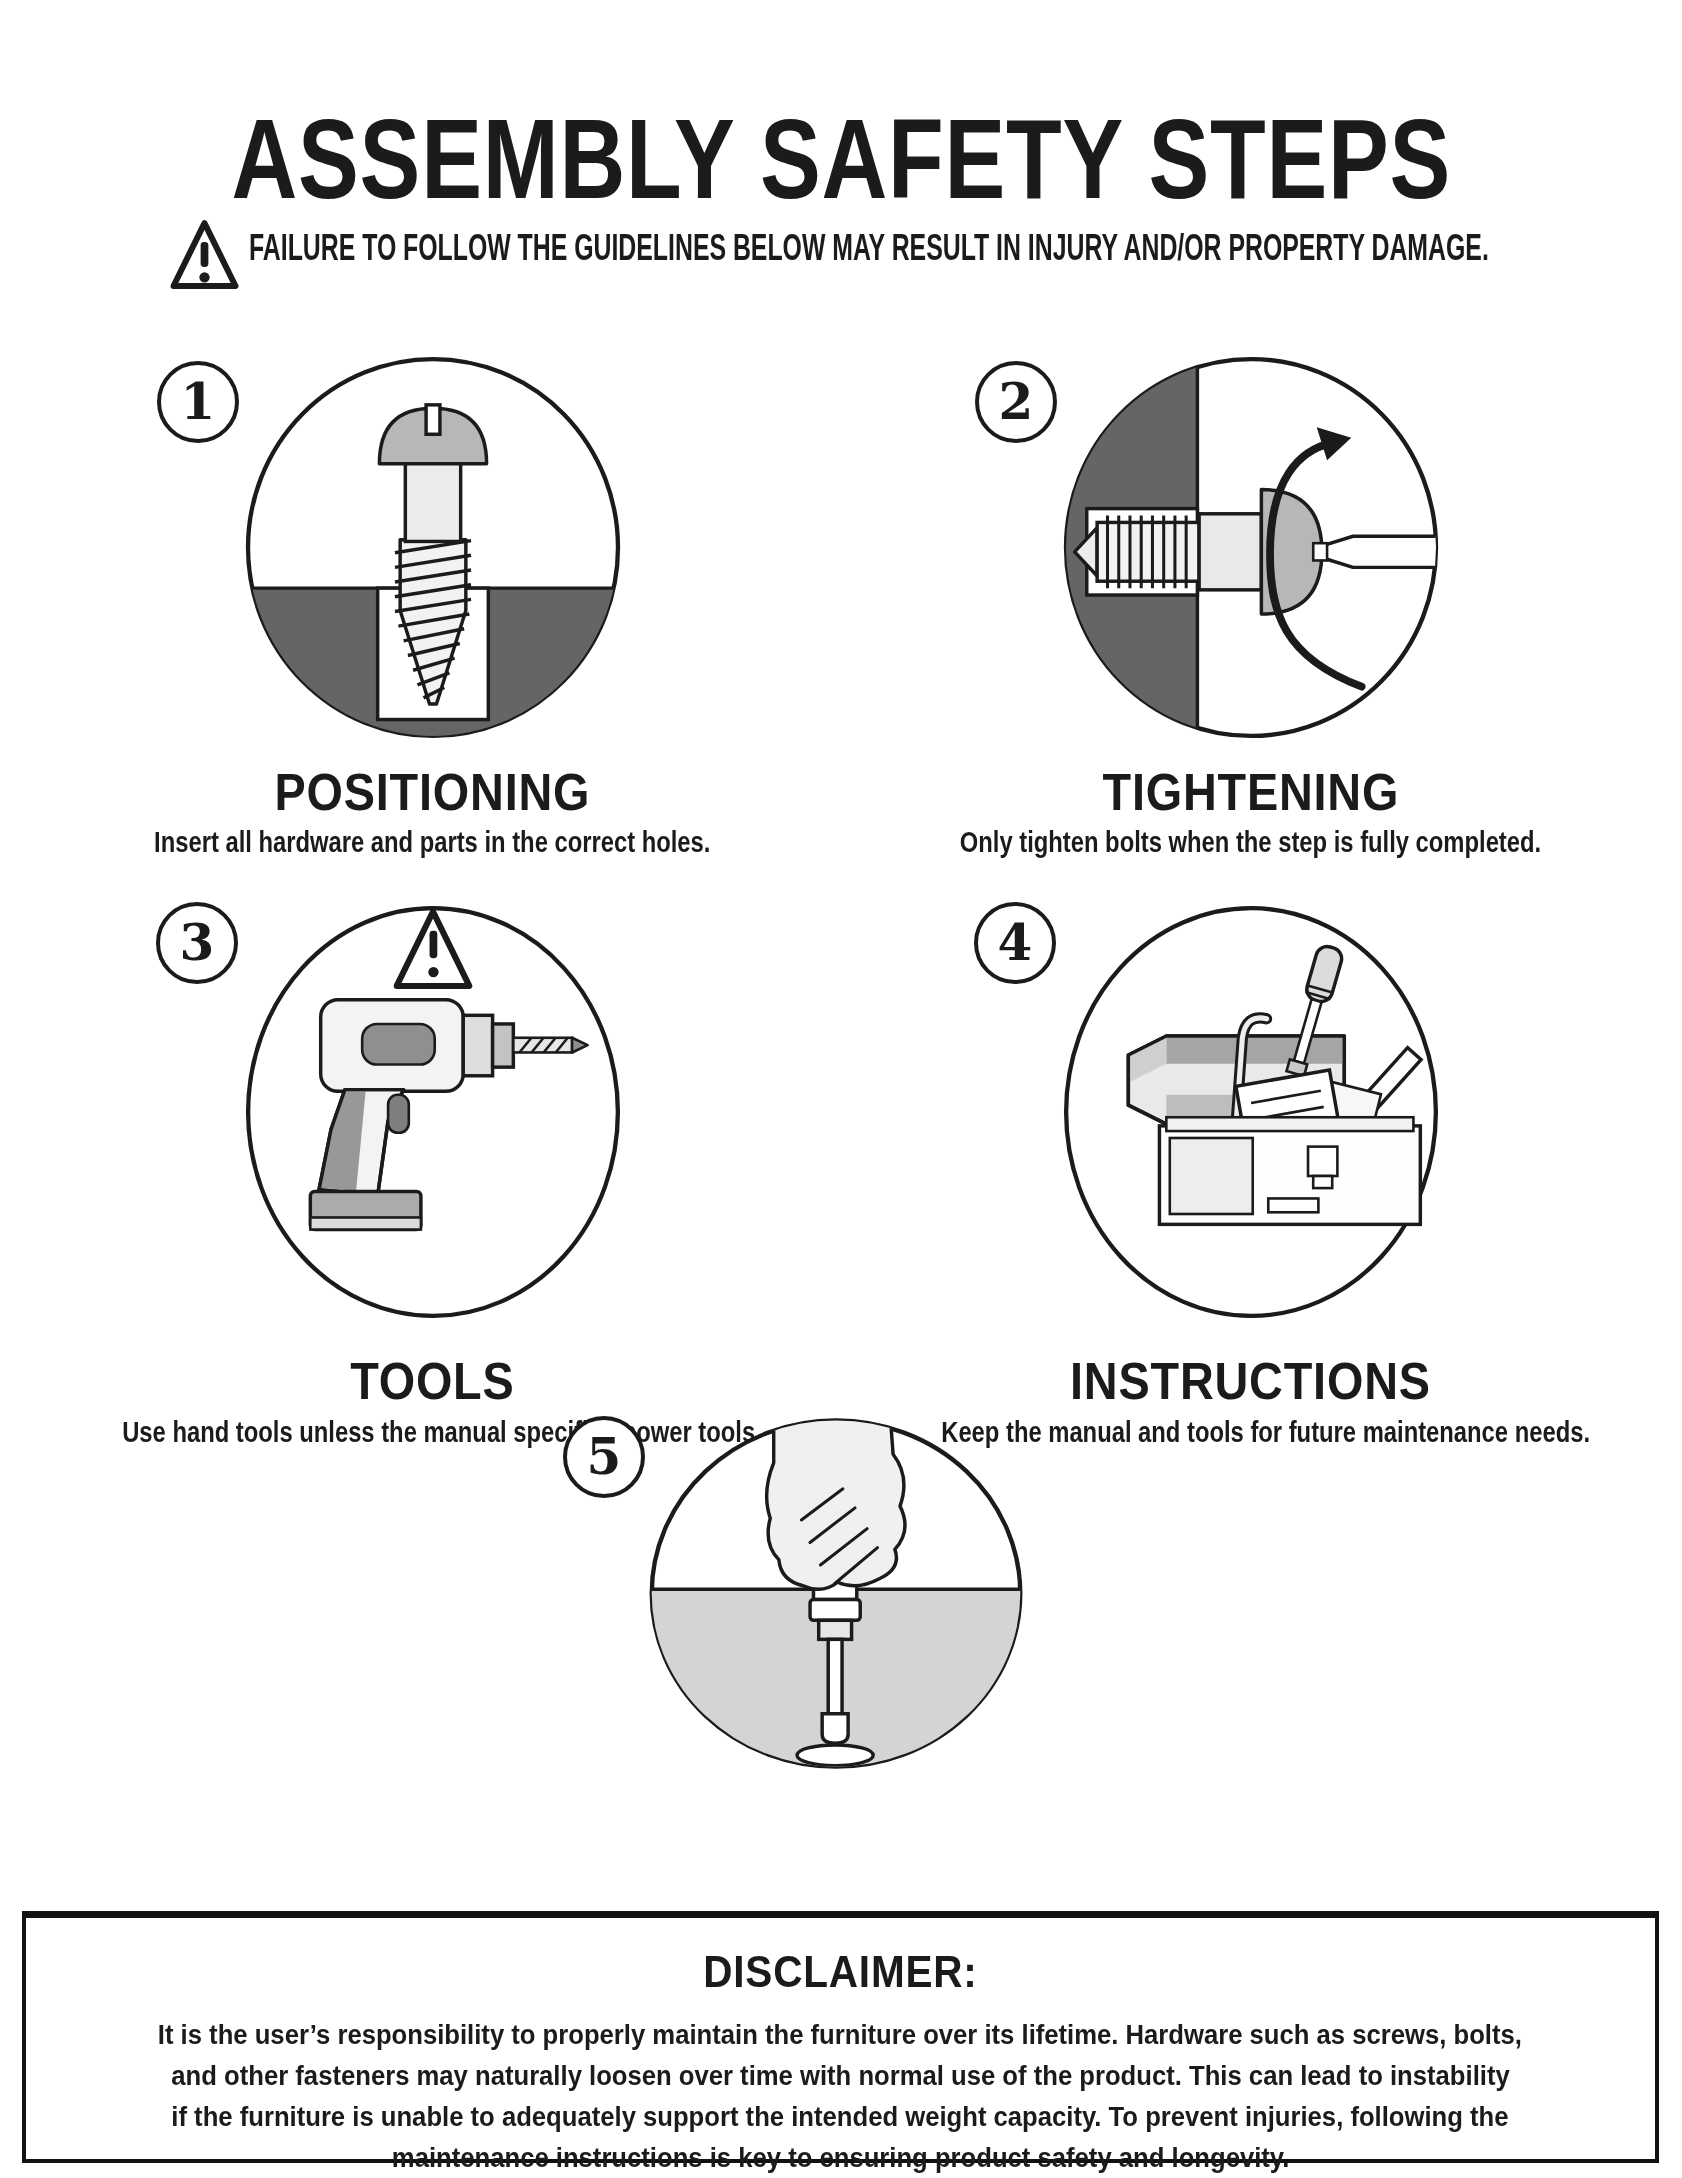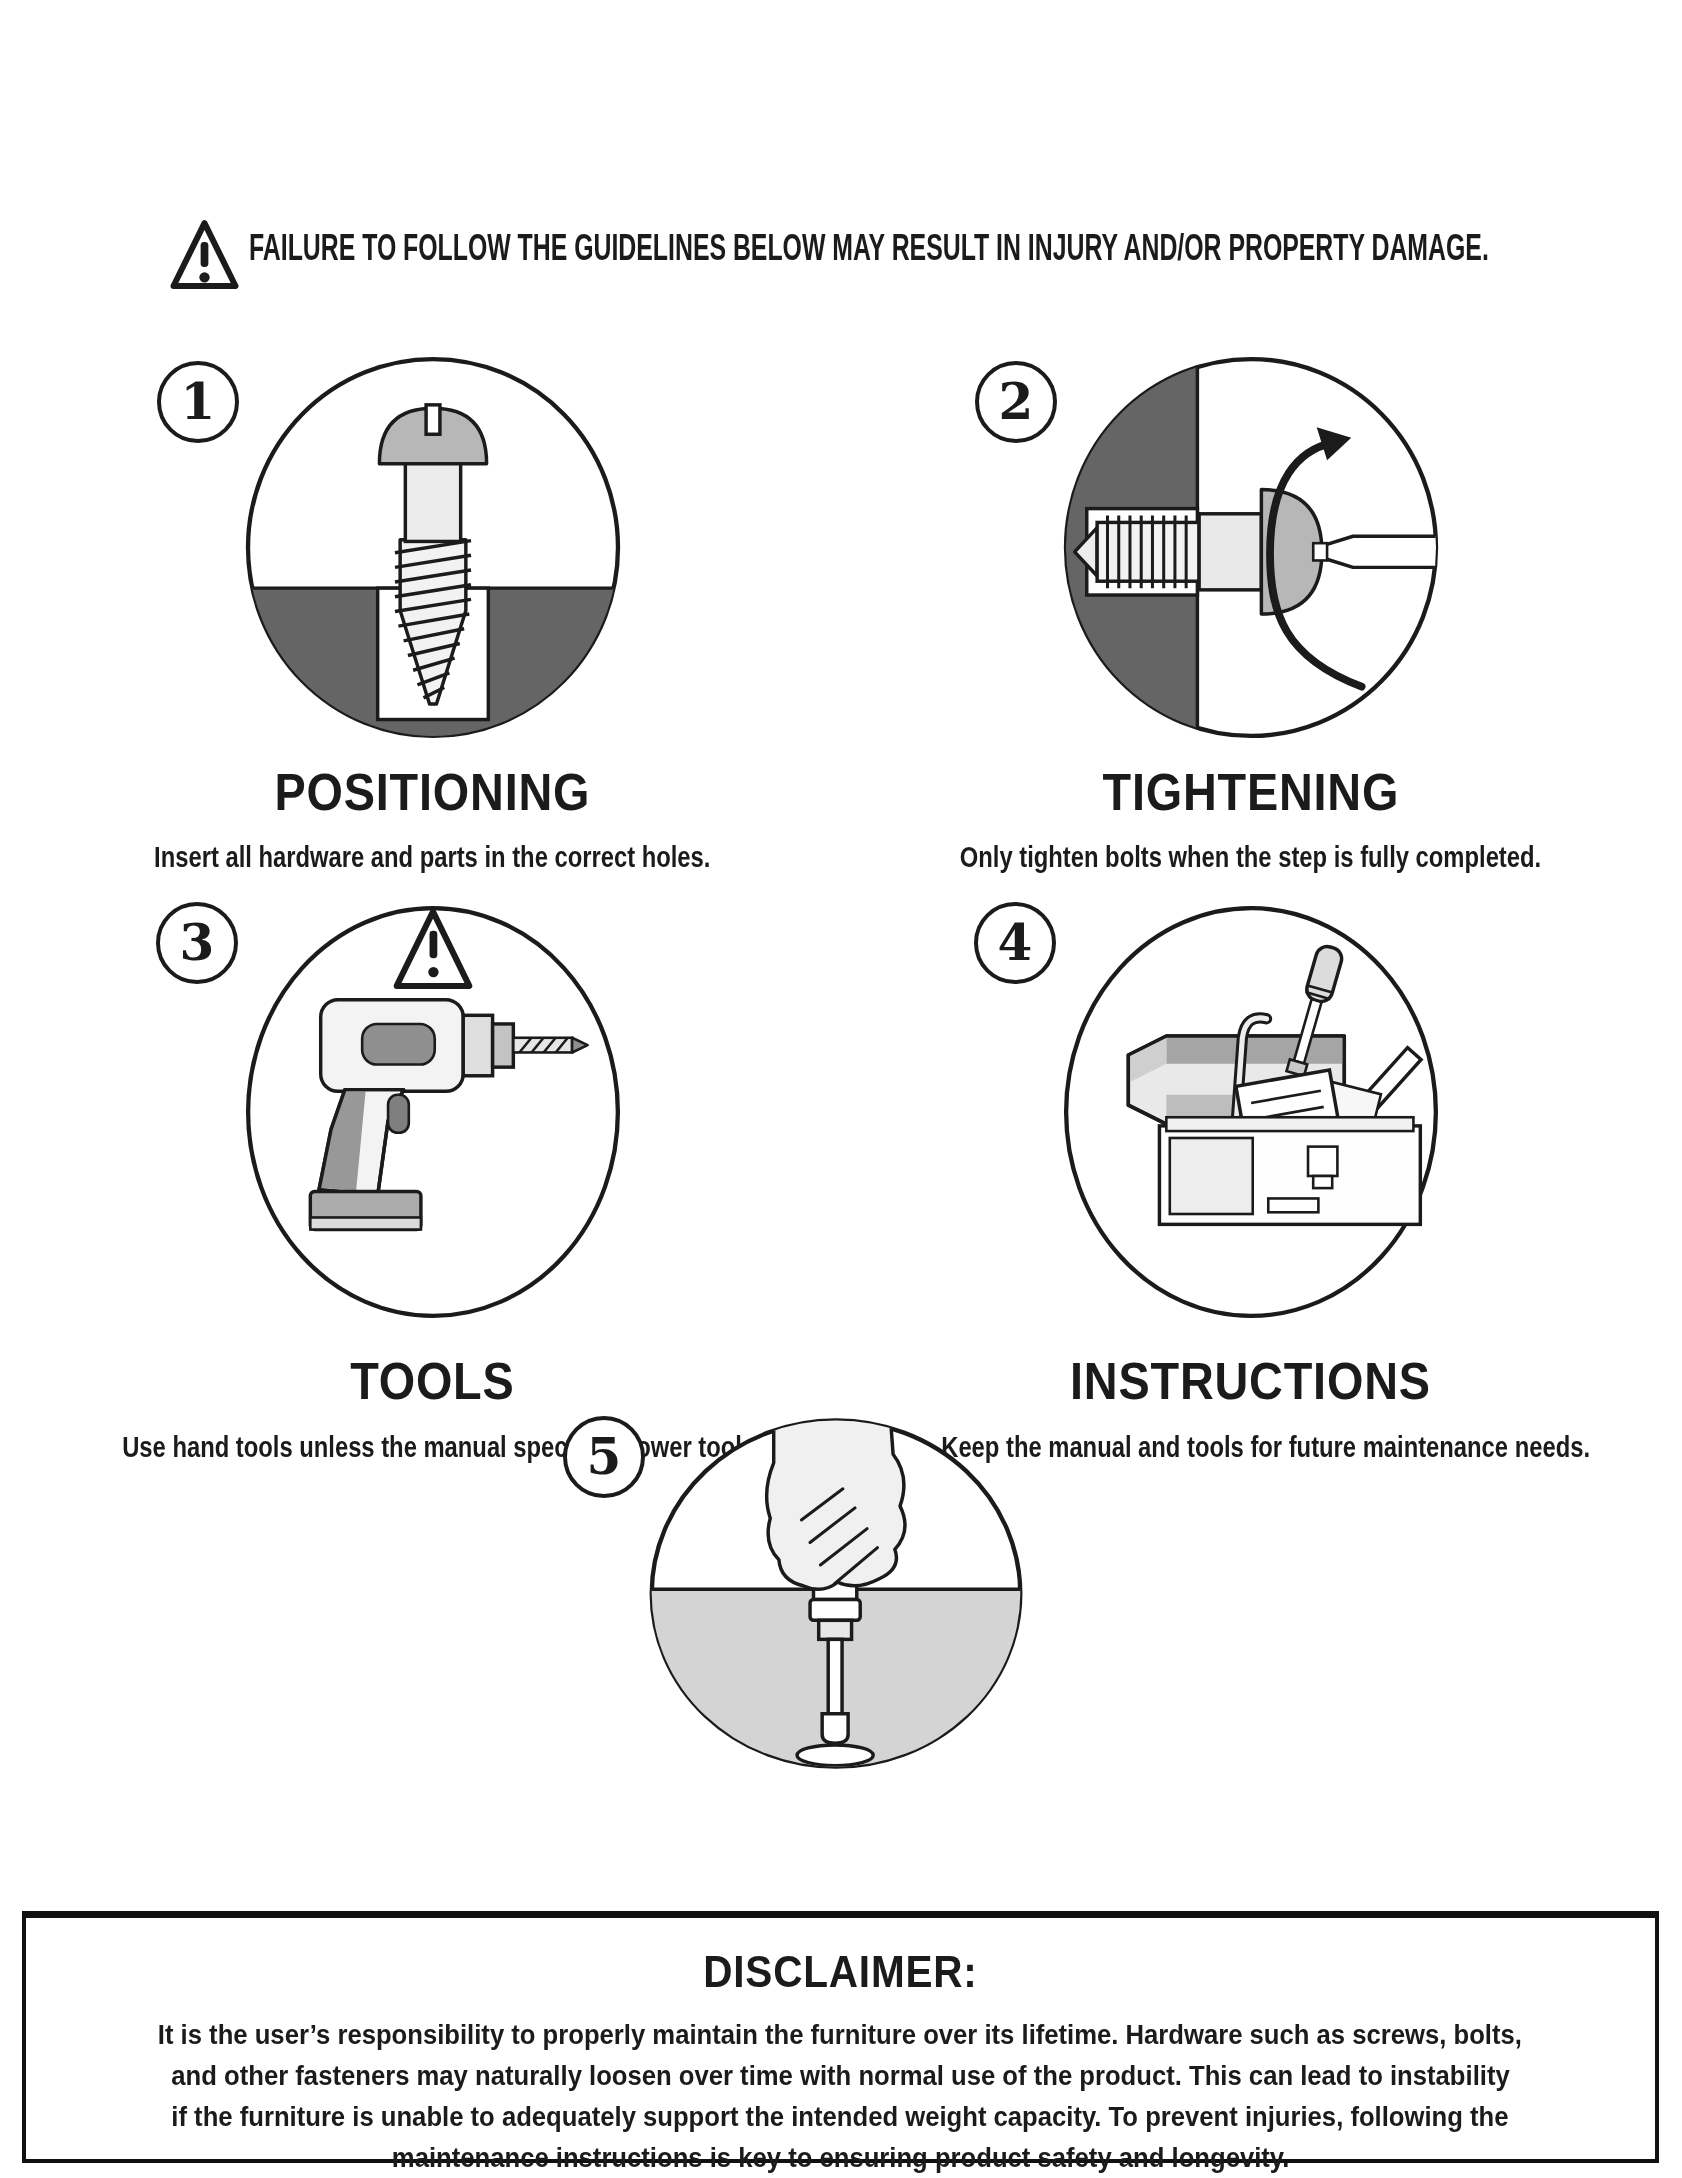--- a/index.html
+++ b/index.html
@@ -25,38 +25,41 @@
   .badge span{font-family:"DejaVu Serif",serif;font-weight:700;font-size:50px;line-height:1;}
   .step svg.illu{display:block;margin:0 auto;}
   .row1 svg.illu{margin-top:15.6px;}
   .row2 svg.illu{margin-top:14px;}
   .row3 svg.illu{margin-top:5.2px;}
   .step h2{margin:0;font-size:52px;font-weight:700;line-height:1.05;letter-spacing:0.9px;}
   .row1 h2{margin-top:23px;}
   .row2 h2{margin-top:32px;}
   .row3 h2{margin-top:10.4px;}
   .step h2 span{display:inline-block;transform:scaleX(0.9);white-space:nowrap;}
-  .step p{margin:22px 0 0;font-size:29px;font-weight:700;}
+  .step p{margin:7px 0 0;font-size:29px;font-weight:700;}
   .step p span{display:inline-block;transform:scaleX(0.82);white-space:nowrap;}
   
   .disclaimer{
     position:absolute;left:21.6px;top:1911px;width:1637px;height:252px;box-sizing:border-box;
     border:4.3px solid #111;border-top-width:7.8px;background:#fff;text-align:center;padding-top:12px;
   }
   .disclaimer h3{margin:17px;font-size:45px;font-weight:700;line-height:1.1;letter-spacing:0.9px;}
   .disclaimer h3 span{display:inline-block;transform:scaleX(0.9);}
   .disclaimer .dlines{margin-top:8.6px;}
   .disclaimer .dline{font-size:28.5px;font-weight:700;line-height:41px;white-space:nowrap;}
   .disclaimer .dline span{display:inline-block;transform:scaleX(0.9);}
 </style>
 </head>
 <body>
 
 <div class="page">
 
+  <div class="title-wrap">
+    <h1><span>ASSEMBLY SAFETY STEPS</span></h1>
+  </div>
 
   <div class="warning-icon">
     <svg width="71" height="74" viewBox="0 0 82 86">
       <path d="M41 6 L77 79 H5 Z" fill="#fff" stroke="#1b1b1b" stroke-width="7" stroke-linejoin="round"></path>
       <rect x="36.5" y="28" width="9" height="29" rx="4" fill="#1b1b1b"></rect>
       <circle cx="41" cy="69" r="6" fill="#1b1b1b"></circle>
     </svg>
   </div>
   <div class="warning-text">FAILURE TO FOLLOW THE GUIDELINES BELOW MAY RESULT IN INJURY AND/OR PROPERTY DAMAGE.</div>
 

